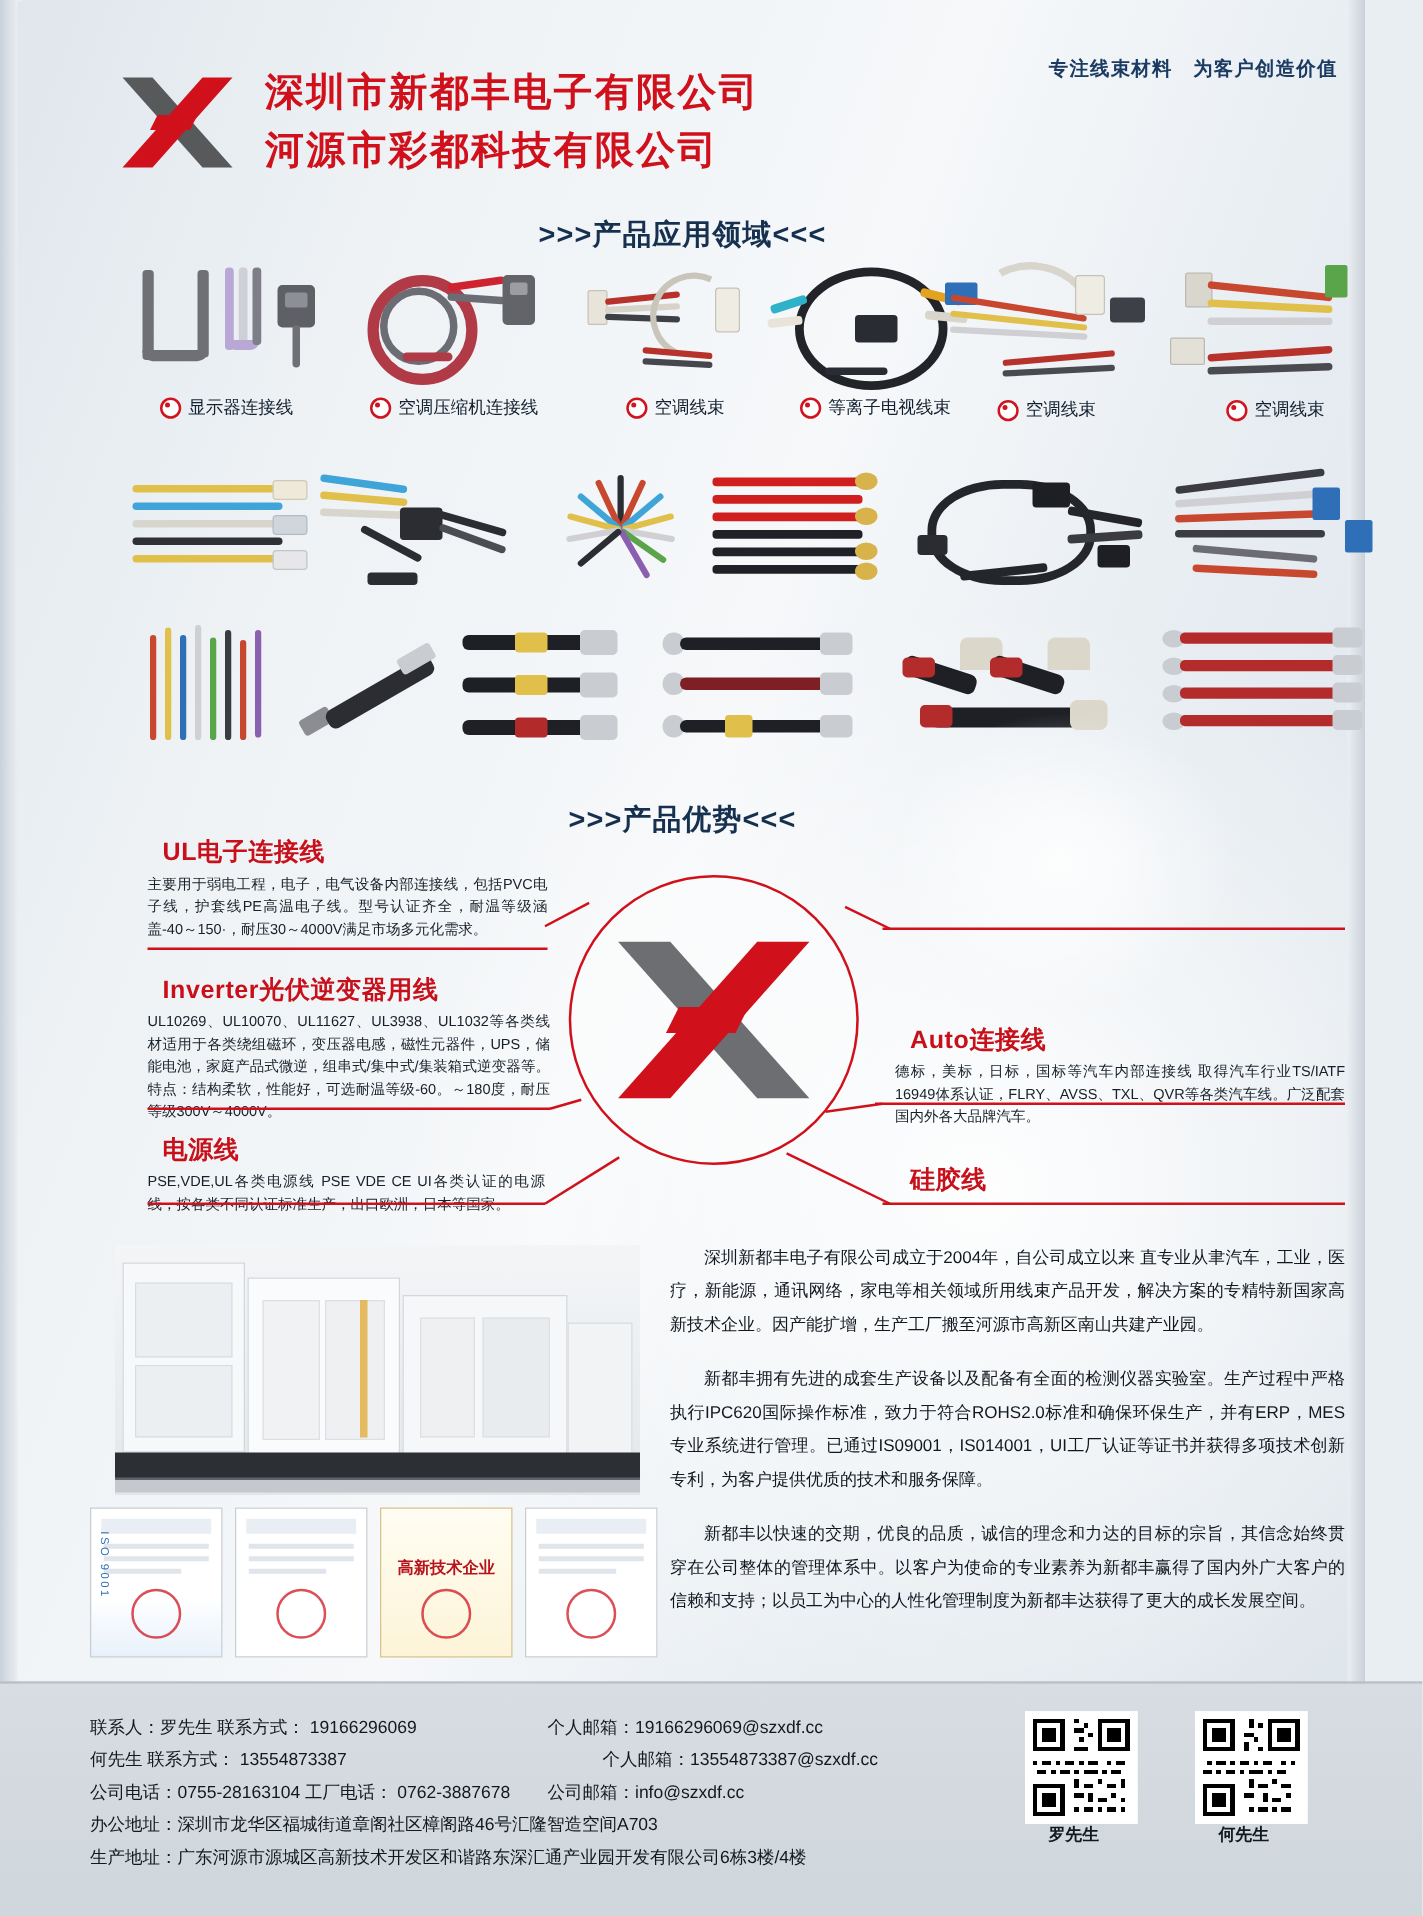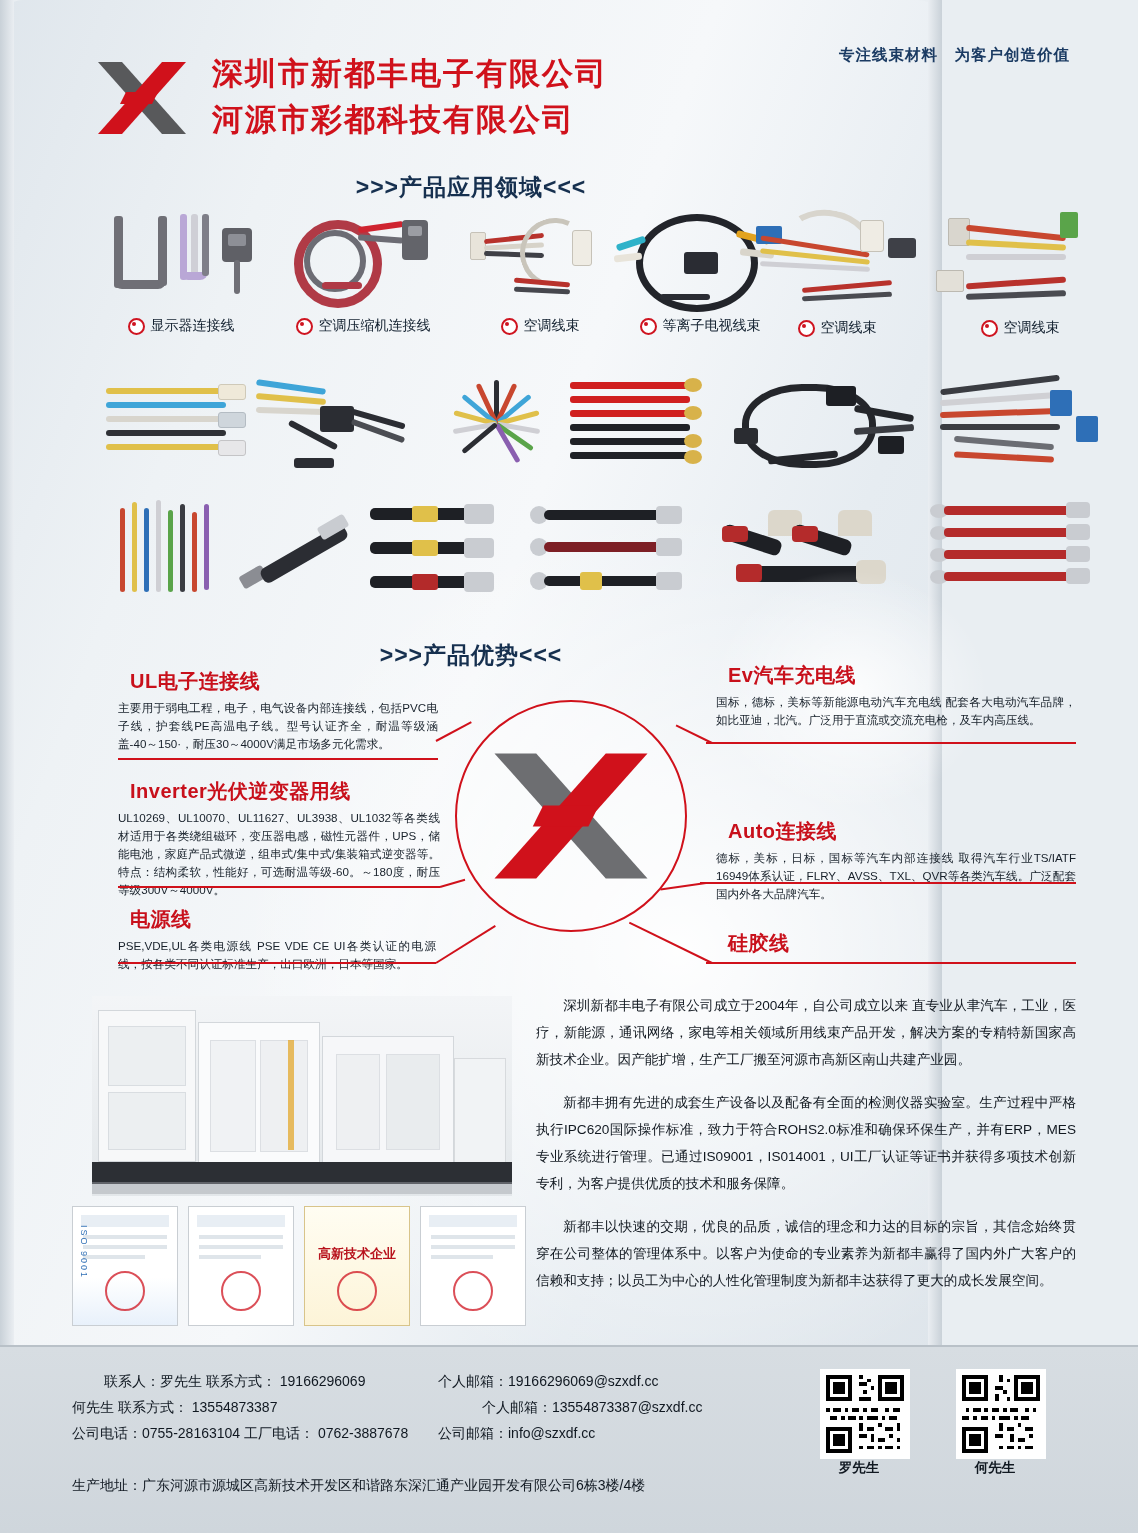--- a/index.html
+++ b/index.html
@@ -3,21 +3,21 @@
 <meta charset="utf-8">
 <style>
   html,body{margin:0;padding:0;}
   body{
     width:1138px;height:1533px;
     font-family:"Liberation Sans","DejaVu Sans",sans-serif;
     background:#e9eef2;
     overflow:hidden;
   }
   .page{
-    position:relative;width:942px;height:1533px;
+    position:relative;width:1092px;height:1533px;
     background:
       radial-gradient(circle at 72% 62%, rgba(255,255,255,.95) 0%, rgba(255,255,255,0) 38%),
       linear-gradient(110deg,#dfe6ec 0%,#eef2f5 22%,#f6f8fa 48%,#e6ecf1 70%,#dde4ea 100%);
     border-radius: 23px;
   }
   
   .header{position:absolute;left:0;top:0;width:1138px;height:152px;}
   .logo{position:absolute;left:96px;top:58px;width:92px;height:80px;}
   .logo svg{display:block;}
   .company{position:absolute;left:212px;top:56px;}
@@ -461,24 +461,20 @@
   <div class="redline" style="left:118px;top:886px;width:322px;"></div>
   <div class="redline" style="left:440px;top:886px;width:26px;height:2px;transform:rotate(-16deg);transform-origin:left center;"></div>
 
   <div class="adv" style="left:118px;top:906px;width:318px;">
     <h4>电源线</h4>
     <p>PSE,VDE,UL各类电源线 PSE VDE CE UI各类认证的电源线，按各类不同认证标准生产，出口欧洲，日本等国家。</p>
   </div>
   <div class="redline" style="left:118px;top:962px;width:318px;"></div>
   <div class="redline" style="left:436px;top:962px;width:70px;height:2px;transform:rotate(-32deg);transform-origin:left center;"></div>
 
-  <div class="adv right" style="left:716px;top:662px;width:360px;">
-    <h4>Ev汽车充电线</h4>
-    <p>国标，德标，美标等新能源电动汽车充电线 配套各大电动汽车品牌，如比亚迪，北汽。广泛用于直流或交流充电枪，及车内高压线。</p>
-  </div>
   <div class="redline" style="left:706px;top:742px;width:370px;"></div>
   <div class="redline" style="left:672px;top:742px;width:40px;height:2px;transform:rotate(26deg);transform-origin:right center;"></div>
 
   <div class="adv right" style="left:716px;top:818px;width:360px;">
     <h4>Auto连接线</h4>
     <p>德标，美标，日标，国标等汽车内部连接线 取得汽车行业TS/IATF 16949体系认证，FLRY、AVSS、TXL、QVR等各类汽车线。广泛配套国内外各大品牌汽车。</p>
   </div>
   <div class="redline" style="left:700px;top:882px;width:376px;"></div>
   <div class="redline" style="left:660px;top:882px;width:46px;height:2px;transform:rotate(-8deg);transform-origin:right center;"></div>
 
@@ -535,41 +531,44 @@
     </div>
   </div>
 
   <div class="about">
     <p>深圳新都丰电子有限公司成立于2004年，自公司成立以来 直专业从聿汽车，工业，医疗，新能源，通讯网络，家电等相关领域所用线束产品开发，解决方案的专精特新国家高新技术企业。因产能扩增，生产工厂搬至河源市高新区南山共建产业园。</p>
     <p>新都丰拥有先进的成套生产设备以及配备有全面的检测仪器实验室。生产过程中严格执行IPC620国际操作标准，致力于符合ROHS2.0标准和确保环保生产，并有ERP，MES专业系统进行管理。已通过IS09001，IS014001，UI工厂认证等证书并获得多项技术创新专利，为客户提供优质的技术和服务保障。</p>
     <p>新都丰以快速的交期，优良的品质，诚信的理念和力达的目标的宗旨，其信念始终贯穿在公司整体的管理体系中。以客户为使命的专业素养为新都丰赢得了国内外广大客户的信赖和支持；以员工为中心的人性化管理制度为新都丰达获得了更大的成长发展空间。</p>
   </div>
 
   <div class="footer">
-    <div class="fline" style="left:72px;top:26px;margin-left:32px;">
+    <div class="fline" style="left:72px;top:26px;">
       <span>联系人：</span><span>罗先生 联系方式： 19166296069</span>
     </div>
     <div class="fline" style="left:438px;top:26px;">
       <span>个人邮箱：</span><span>19166296069@szxdf.cc</span>
     </div>
 
     <div class="fline" style="left:72px;top:52px;">
       <span>何先生 联系方式： 13554873387</span>
     </div>
     <div class="fline" style="left:438px;top:52px;margin-left:44px;">
       <span>个人邮箱：</span><span>13554873387@szxdf.cc</span>
     </div>
 
     <div class="fline" style="left:72px;top:78px;">
       <span>公司电话：</span><span>0755-28163104    工厂电话： 0762-3887678</span>
     </div>
     <div class="fline" style="left:438px;top:78px;">
       <span>公司邮箱：</span><span>info@szxdf.cc</span>
     </div>
 
+    <div class="fline" style="left:72px;top:104px;">
+      <span>办公地址：</span><span>深圳市龙华区福城街道章阁社区樟阁路46号汇隆智造空间A703</span>
+    </div>
     <div class="fline" style="left:72px;top:130px;">
       <span>生产地址：</span><span>广东河源市源城区高新技术开发区和谐路东深汇通产业园开发有限公司6栋3楼/4楼</span>
     </div>
 
     <div class="qrbox" style="left:820px;top:22px;">
       <svg class="qr" viewBox="0 0 21 21" shape-rendering="crispEdges">
         <rect width="21" height="21" fill="#fff"></rect>
         <g fill="#000">
           <rect x="0" y="0" width="7" height="7"></rect>
             <rect x="1" y="1" width="5" height="5" fill="#fff"></rect>

